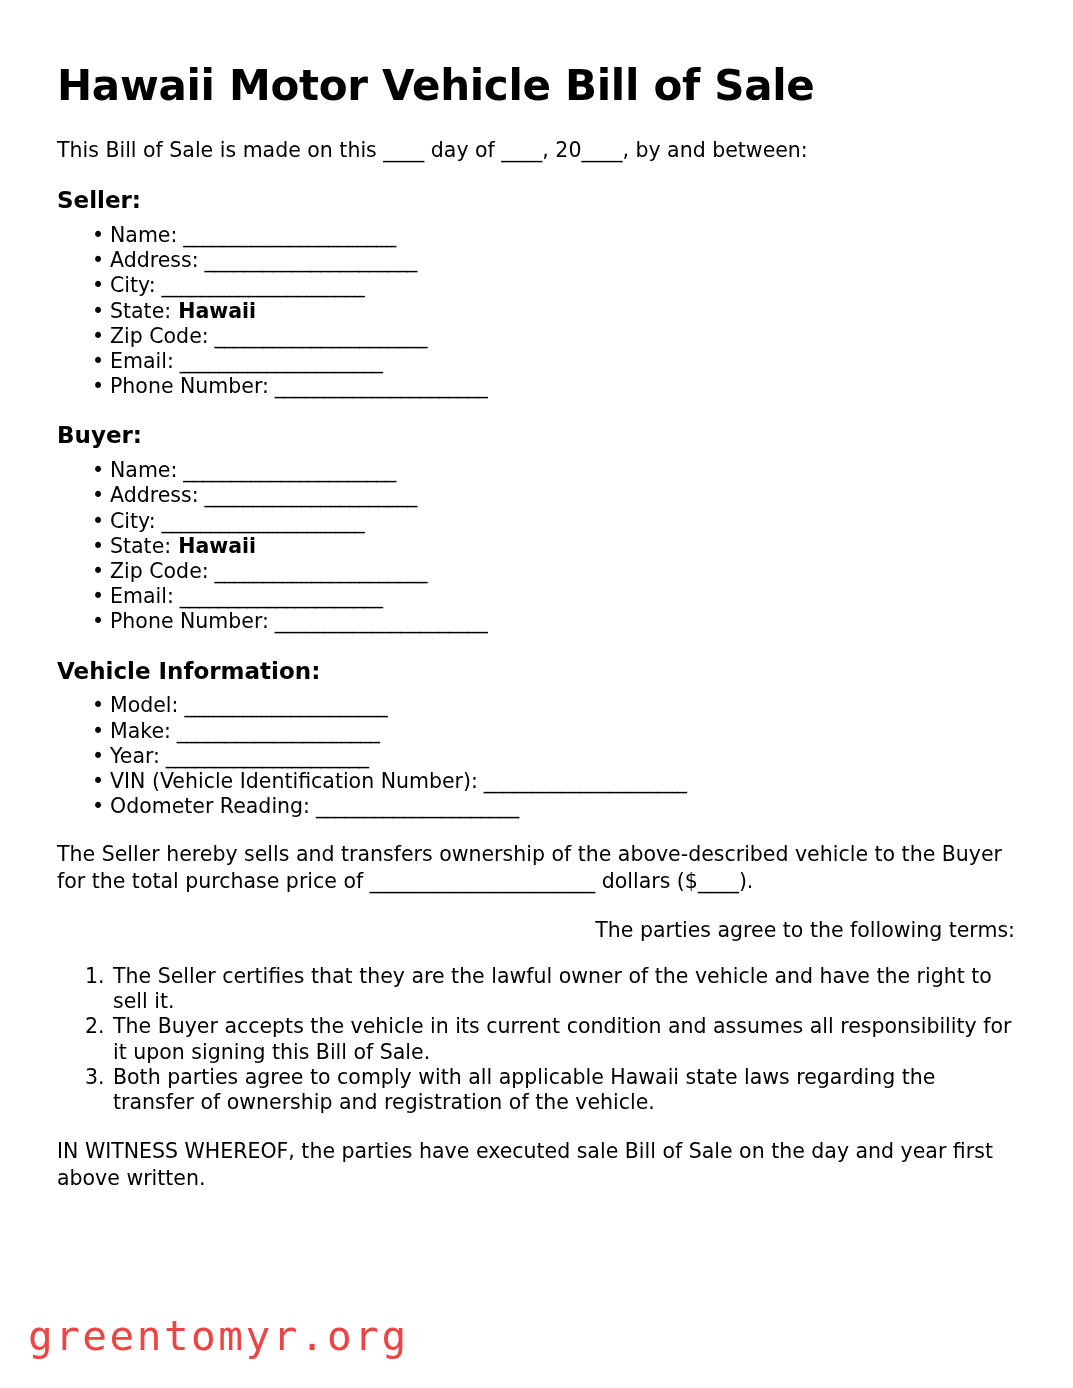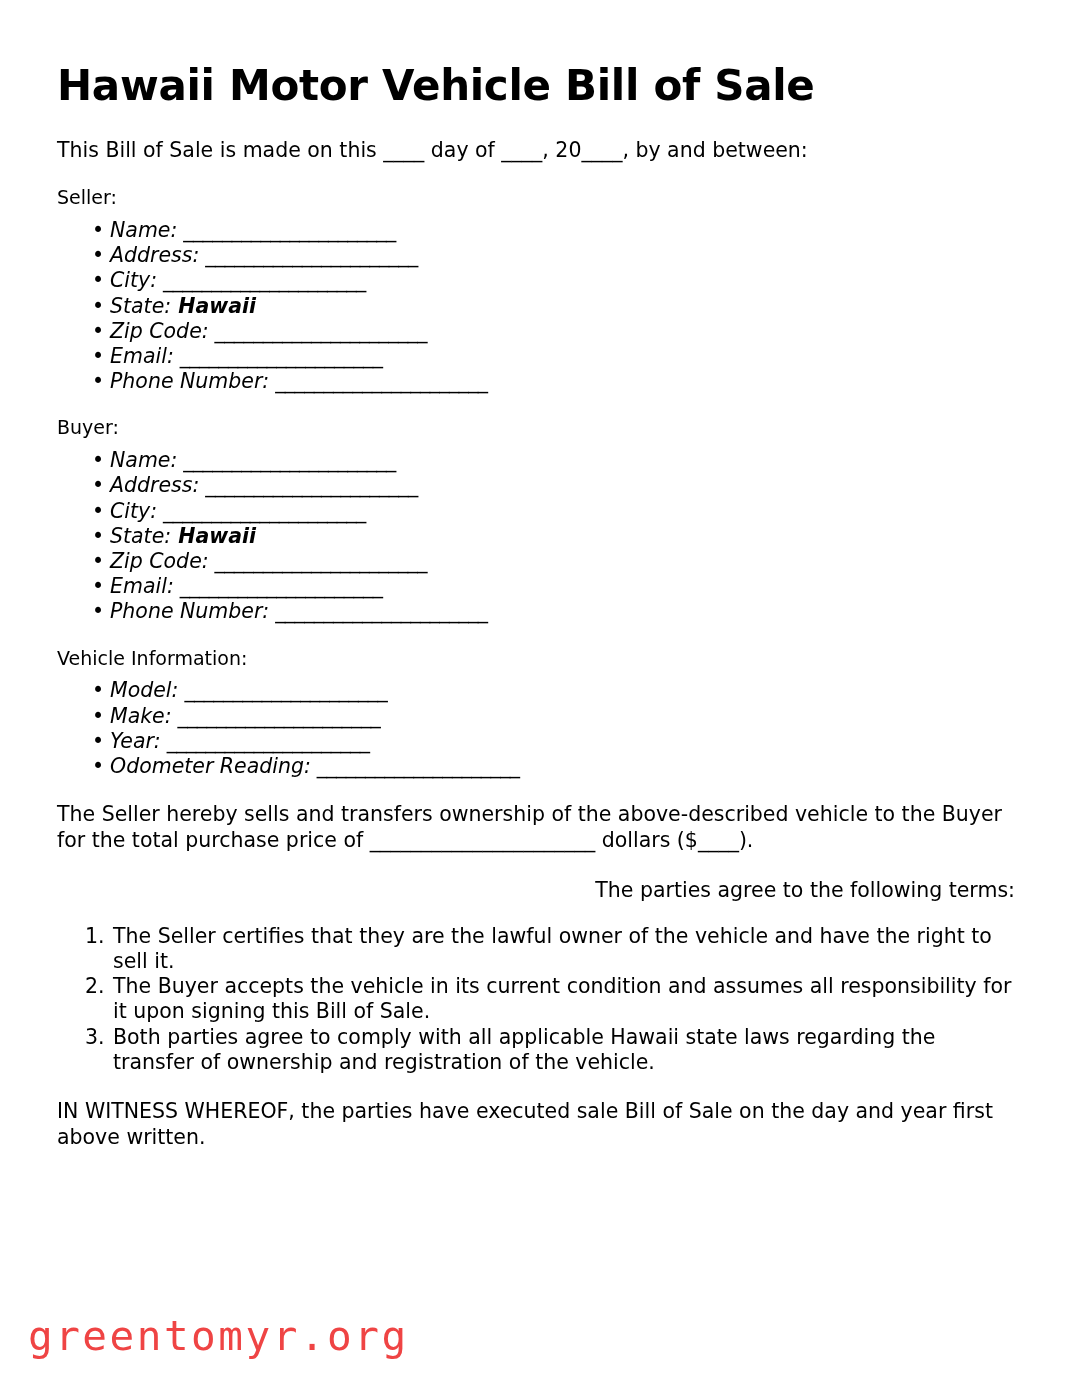--- a/index.html
+++ b/index.html
@@ -51,33 +51,32 @@
     margin: 0 0 23px 0;
     color: #000;
   }
   .para.tight {
     margin-bottom: 21px;
     text-align: right;
   }
 
   
   .section-heading {
-    font-size: 19px;
-    font-weight: normal;
+    font-size: 23px;
+    font-weight: bold;
     line-height: 1.25;
     margin: 0 0 8px 0;
     color: #000;
   }
 
   
   ul.field-list {
     list-style: none;
     margin: 0 0 22px 0;
     padding: 0;
-    font-style: italic;
   }
   ul.field-list > li {
     position: relative;
     font-size: 20.5px;
     line-height: 25.2px;
     padding-left: 53px;
     white-space: nowrap;
     color: #000;
   }
   ul.field-list > li::before {
@@ -167,20 +166,21 @@
         <li><span>Zip Code:</span><span class="blank"> ______________________</span></li>
         <li><span>Email:</span><span class="blank"> _____________________</span></li>
         <li><span>Phone Number:</span><span class="blank"> ______________________</span></li>
       </ul>
 
     <h2 class="section-heading">Vehicle Information:</h2>
     <ul class="field-list" id="vehicle-list">
         <li><span>Model:</span><span class="blank"> _____________________</span></li>
         <li><span>Make:</span><span class="blank"> _____________________</span></li>
         <li><span>Year:</span><span class="blank"> _____________________</span></li>
+        <li><span>VIN (Vehicle Identification Number):</span><span class="blank"> _____________________</span></li>
         <li><span>Odometer Reading:</span><span class="blank"> _____________________</span></li>
       </ul>
 
     <p class="para">The Seller hereby sells and transfers ownership of the above-described vehicle to the Buyer for the total purchase price of ______________________ dollars ($____).</p>
 
 
     <p class="para tight">The parties agree to the following terms:</p>
 
     <ol class="terms-list" id="terms-list">
         <li>The Seller certifies that they are the lawful owner of the vehicle and have the right to sell it.</li>

